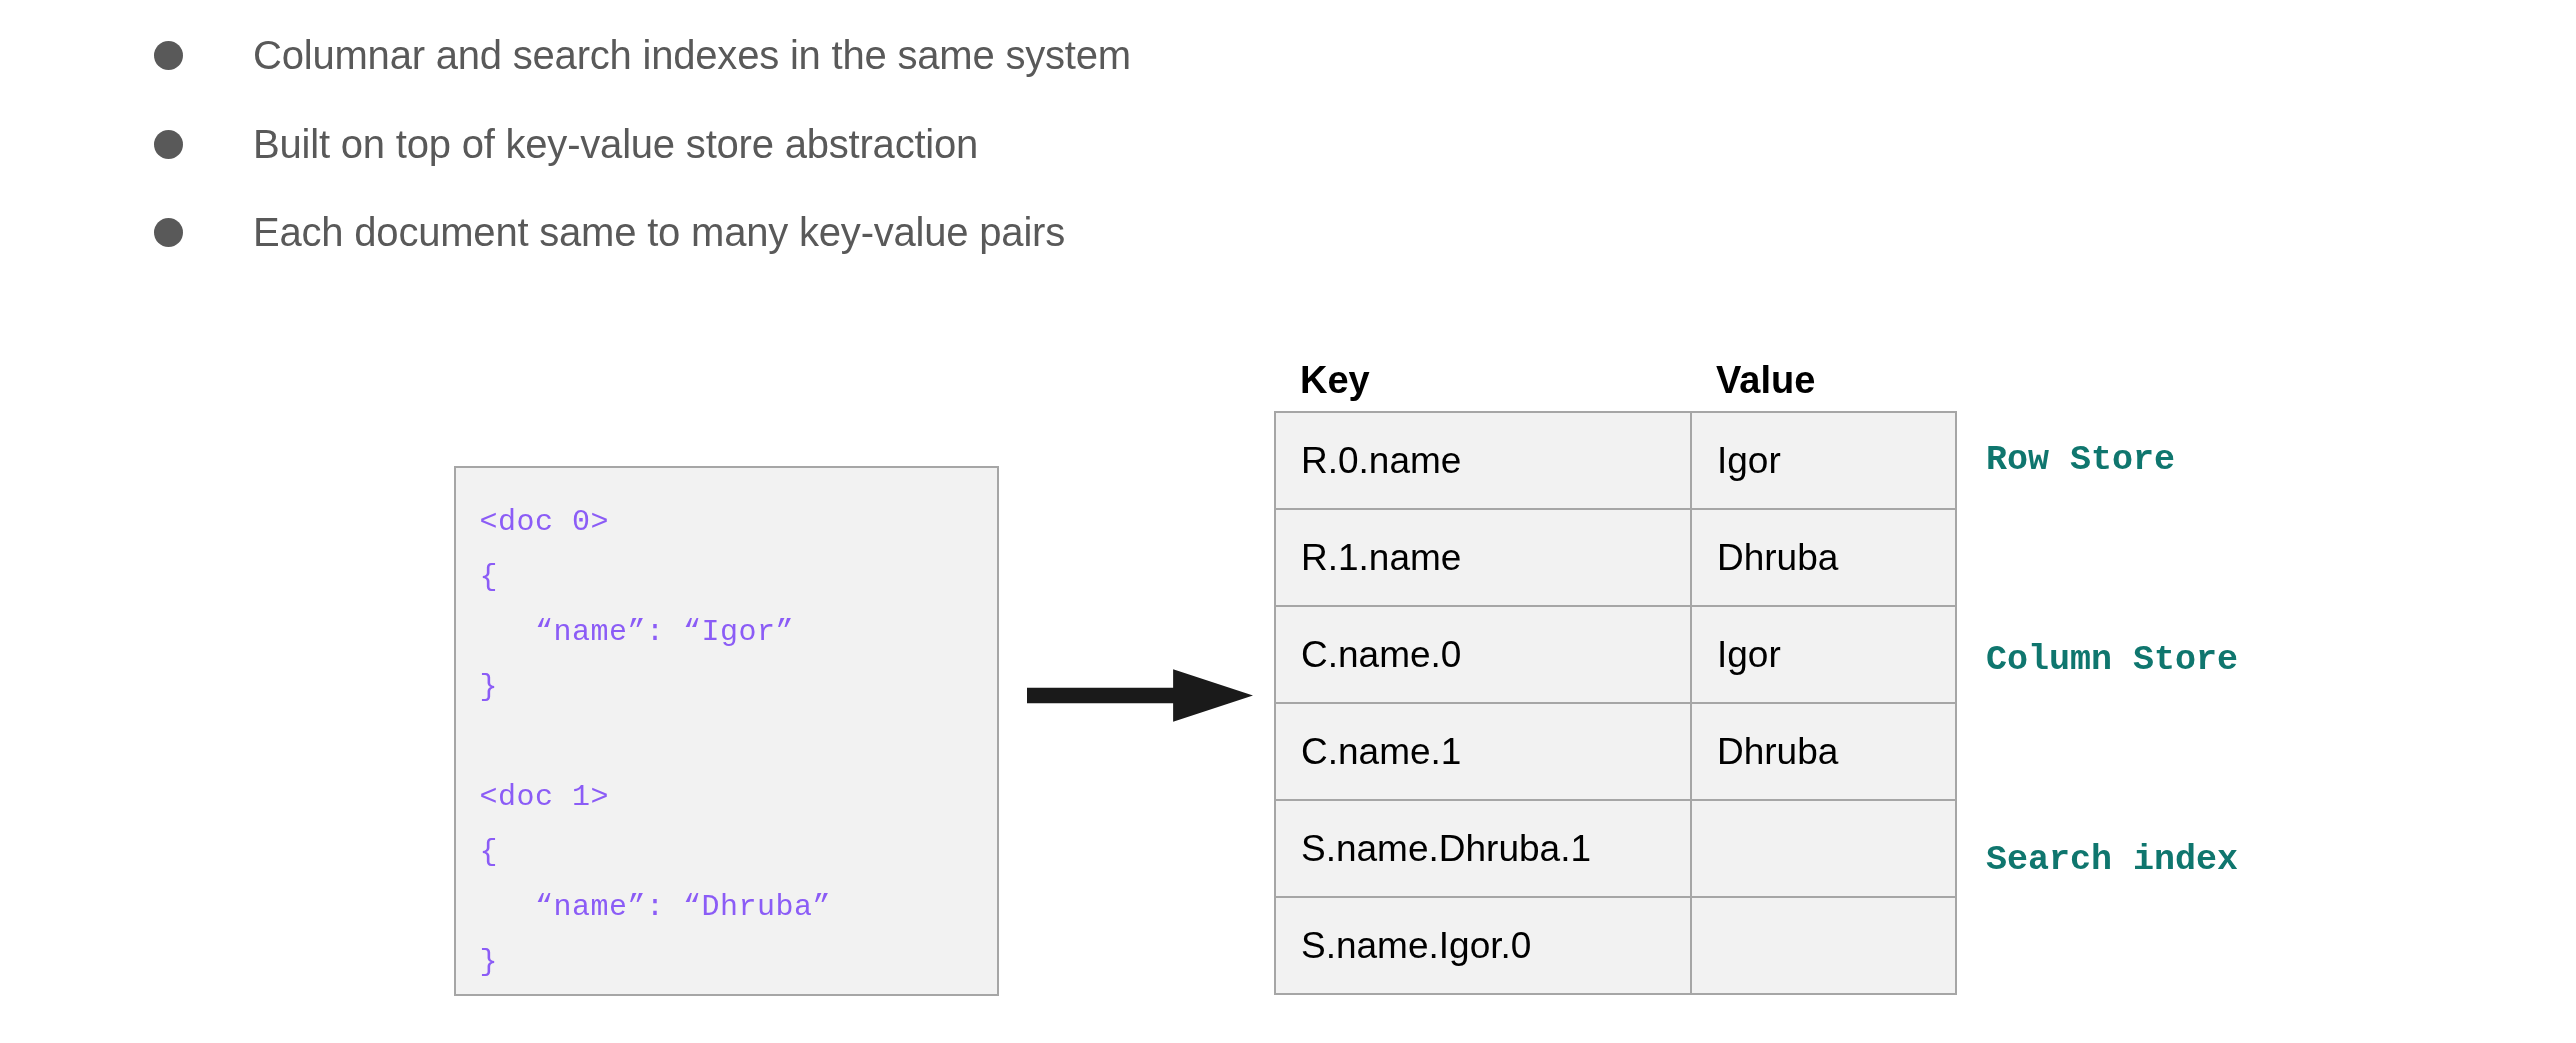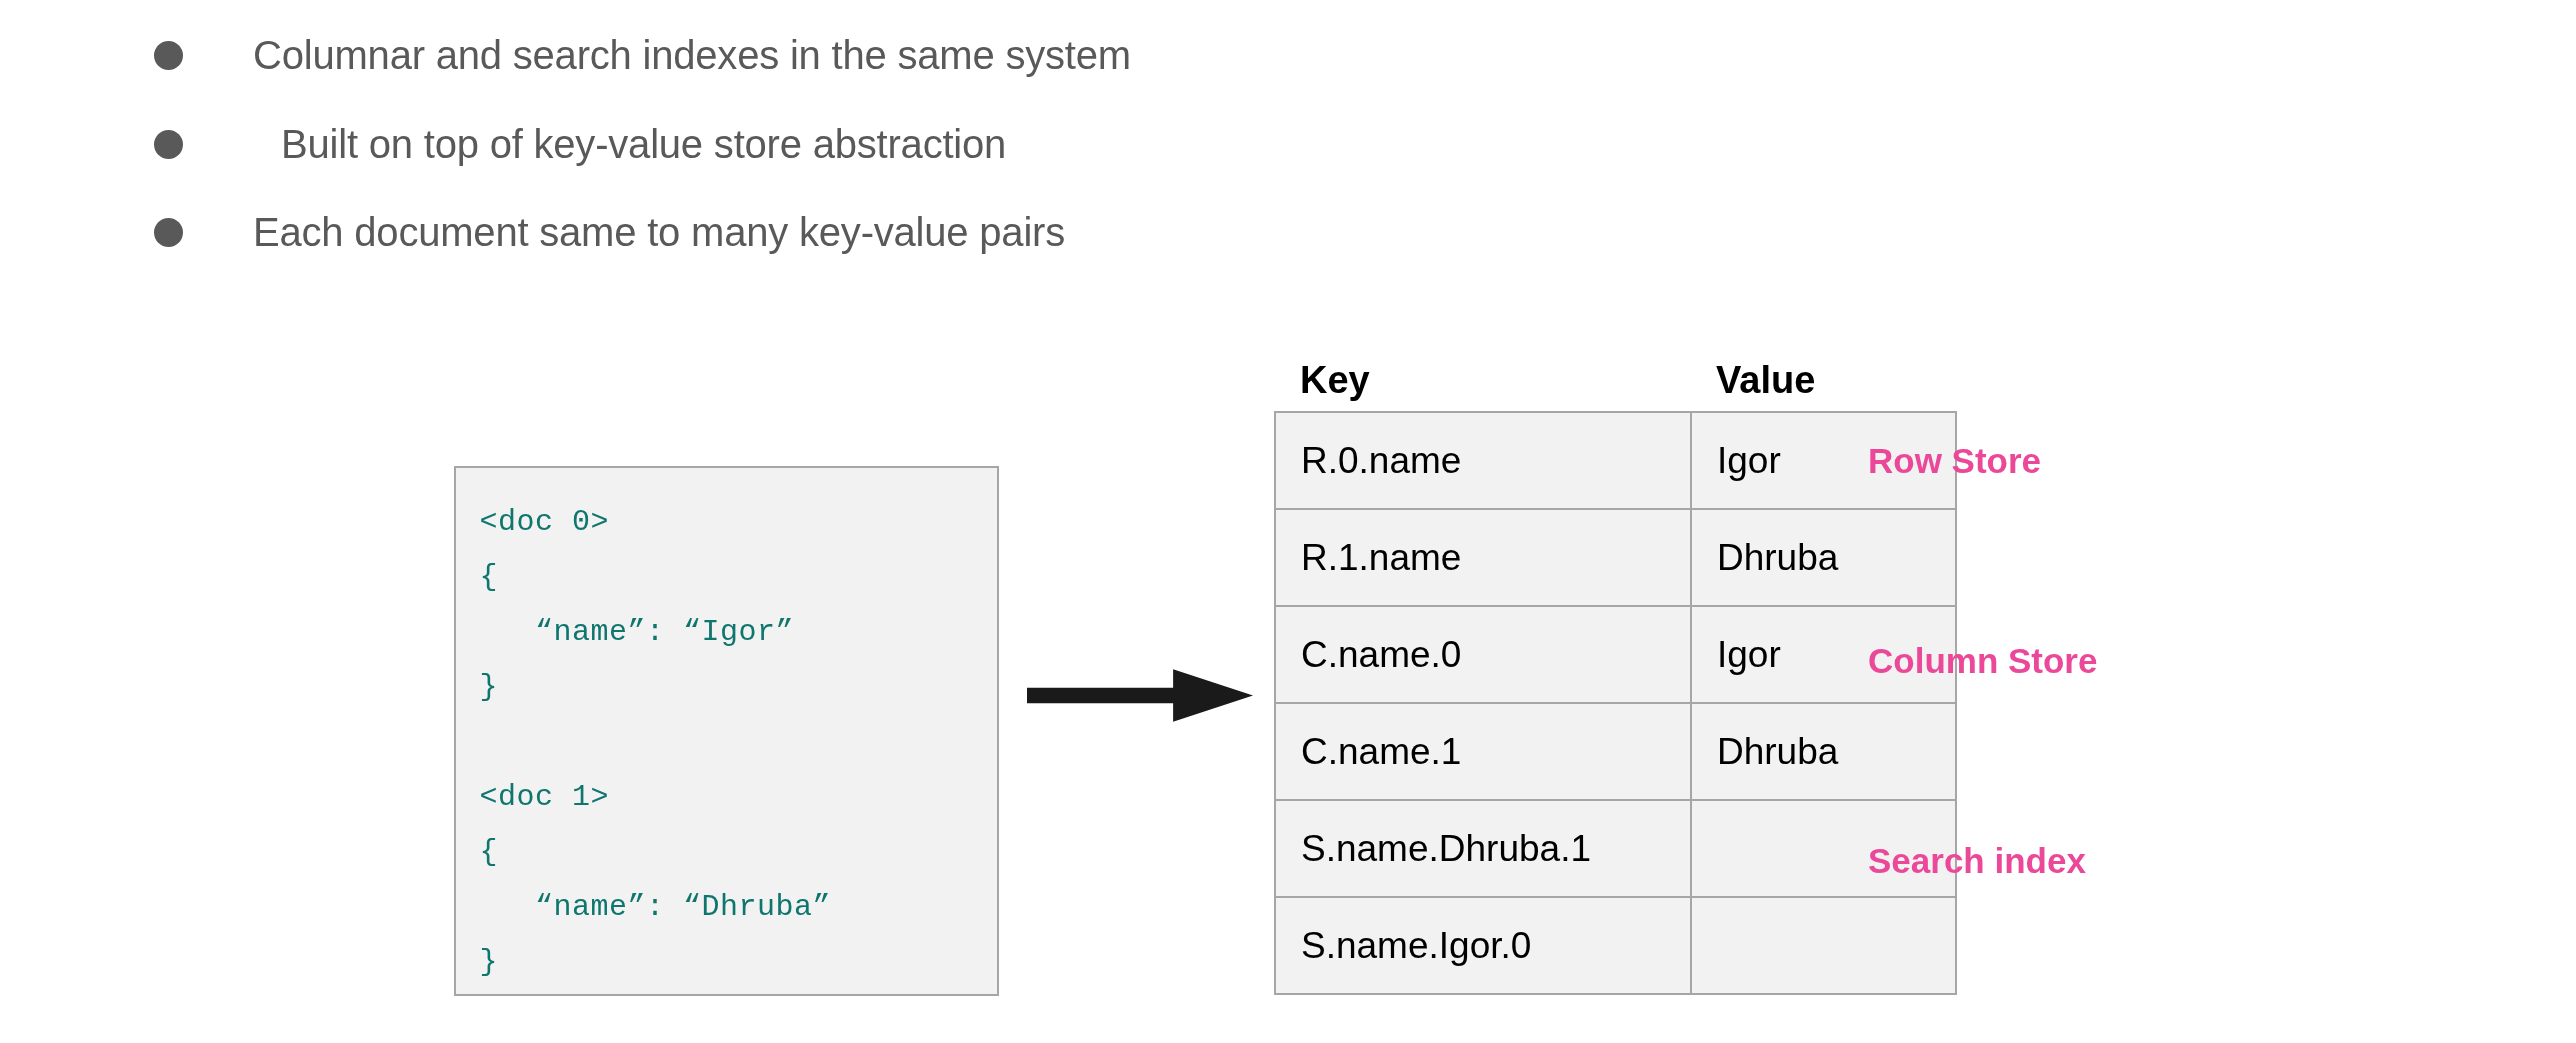--- a/index.html
+++ b/index.html
@@ -24,21 +24,21 @@
     width: 1658px;
   }
   .bullet-row {
     position: absolute;
     left: 0;
     display: flex;
     align-items: center;
     height: 59px;
   }
   .bullet-row.r0 { top: 26px; }
-  .bullet-row.r1 { top: 115px; gap: 28px; }
+  .bullet-row.r1 { top: 115px; }
   .bullet-row.r2 { top: 203px; }
 
   .bullet-dot {
     width: 29px;
     height: 29px;
     border-radius: 50%;
     background: #595959;
     margin-left: 154px;
     flex: 0 0 auto;
   }
@@ -63,21 +63,21 @@
     border: 2px solid #a6a6a6;
     box-sizing: border-box;
   }
   .code-text {
     position: absolute;
     left: 23.4px;
     top: 27px;
     font-family: "Liberation Mono", "DejaVu Sans Mono", monospace;
     font-size: 30px;
     line-height: 55px;
-    color: #0f766e;
+    color: #8b5cf6;
     white-space: pre;
     letter-spacing: 0.5px;
     margin: 0;
   }
 
   
   .arrow {
     position: absolute;
     left: 1027px;
     top: 668px;
@@ -120,26 +120,27 @@
     vertical-align: middle;
     white-space: nowrap;
     box-sizing: border-box;
   }
   .kv-table td.col-key   { width: 416px; margin-top: 44px; }
   .kv-table td.col-value { width: 265px; }
 
   
   .side-label {
     position: absolute;
-    left: 1868px;
+    left: 1986px;
     font-size: 35px;
     font-weight: bold;
-    color: #ec4899;
+    color: #0f766e;
     white-space: nowrap;
     line-height: 43px;
+    font-family: Liberation Mono, monospace;
   }
   .side-label.l0 { top: 439px; }
   .side-label.l1 { top: 639px; }
   .side-label.l2 { top: 839px; }
 </style>
 </head>
 <body>
 
 <div class="bullet-list">
 

